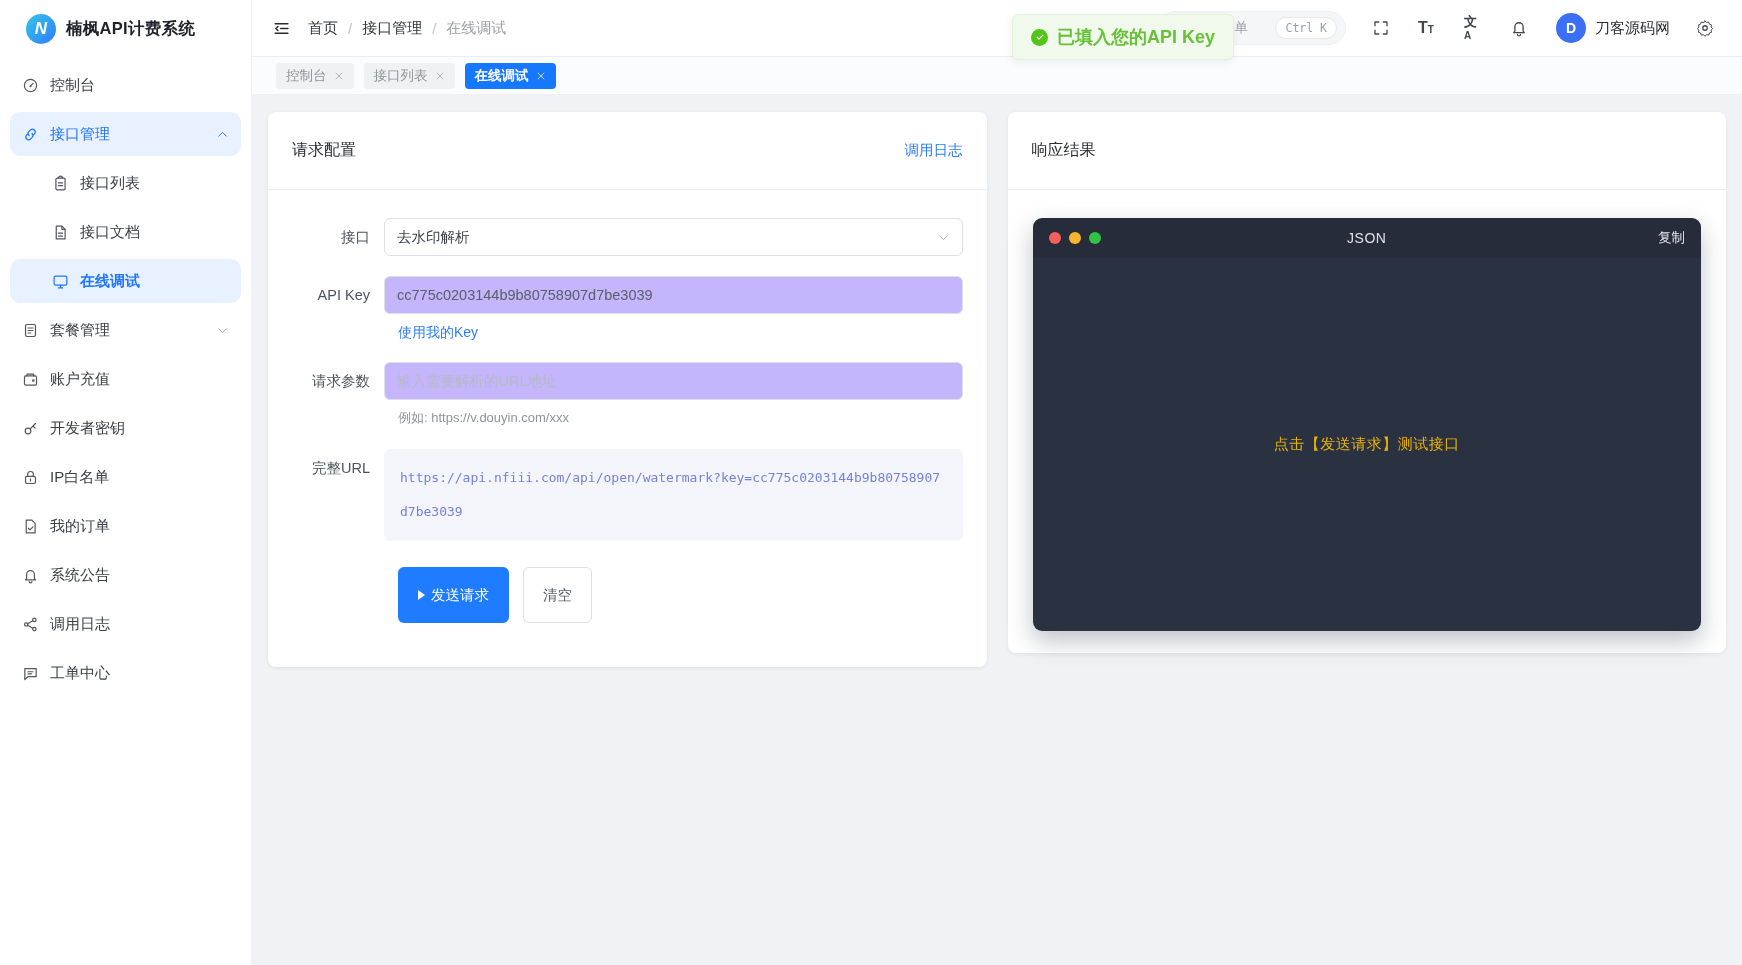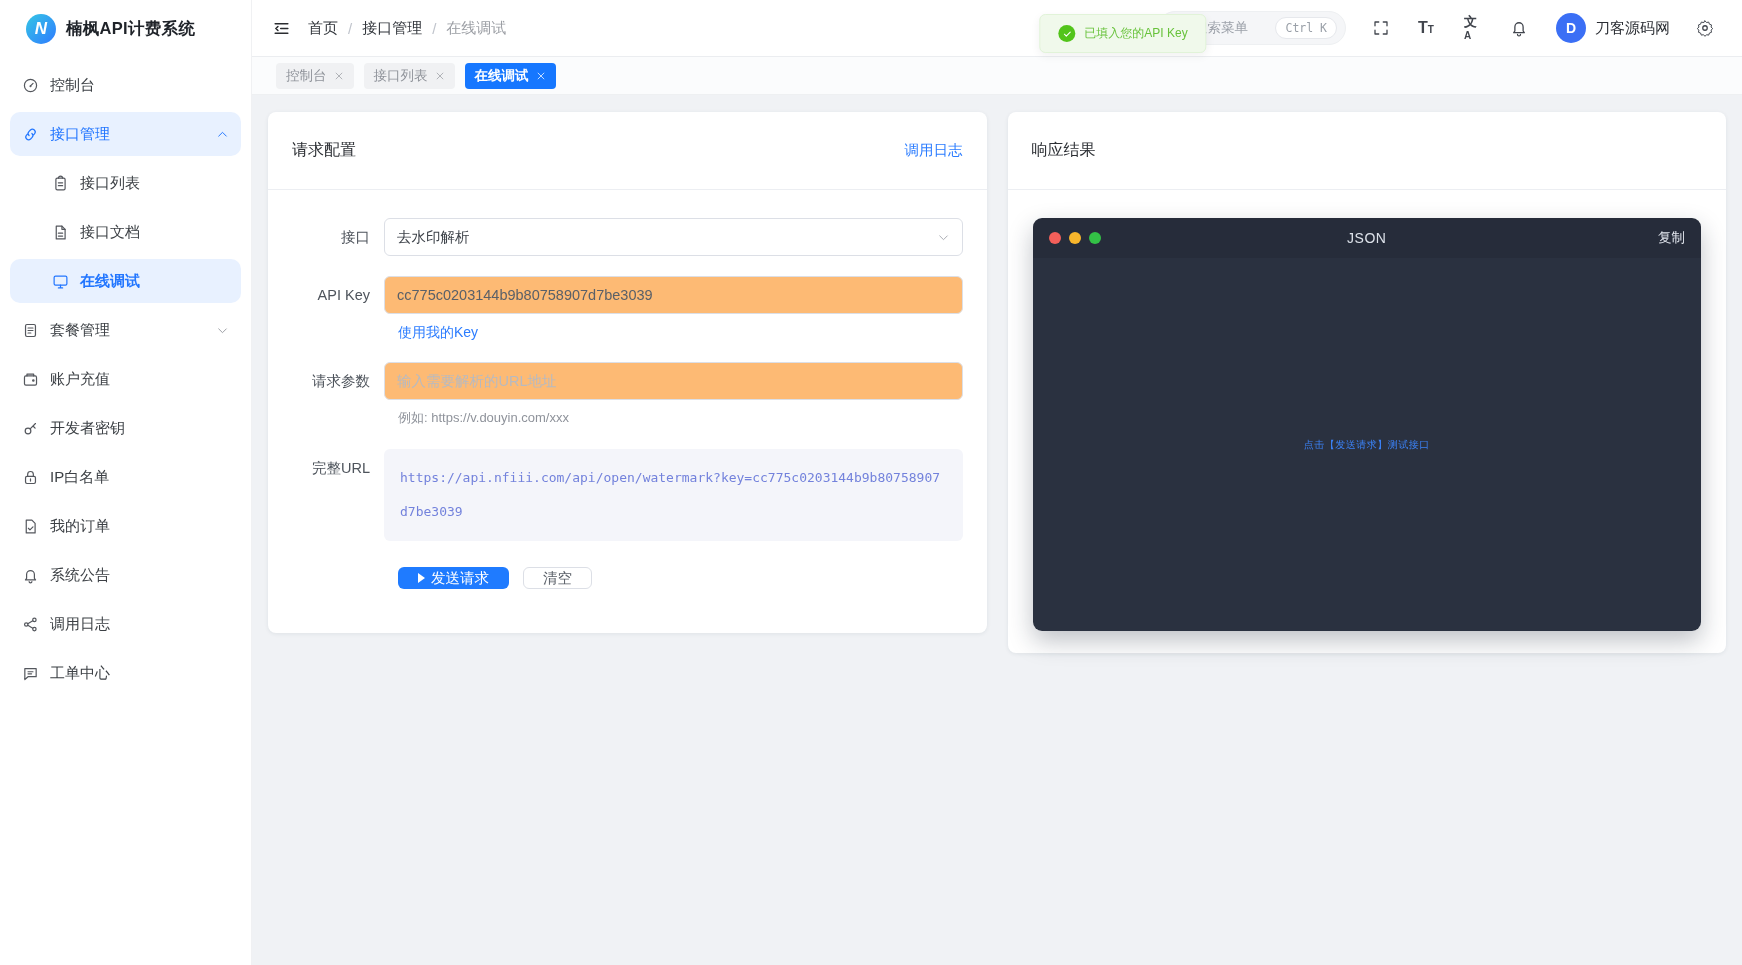--- a/index.html
+++ b/index.html
@@ -50,21 +50,21 @@
   .ticon-text small { font-size:10px; font-weight:bold; }
   .user-chip { display:flex; align-items:center; gap:9px; cursor:pointer; }
   .avatar { width:30px; height:30px; border-radius:50%; background:#3b6ff5; color:#fff; font-size:14px; font-weight:bold;
     display:flex; align-items:center; justify-content:center; }
   .user-name { font-size:15px; color:#2a2d33; }
 
   
   .toast { position:absolute; left:871px; transform:translateX(-50%); top:14px; z-index:50;
     background:#f0f9eb; border:1px solid #e1f3d8; border-radius:6px; padding:10px 18px;
     display:flex; align-items:center; gap:9px; box-shadow:0 3px 10px rgba(0,0,0,.06); }
-  .toast-text { color:#67c23a; font-size:12px; }
+  .toast-text { color:#67c23a; font-size:18px;font-weight:bold; }
   .check-badge { width:17px; height:17px; border-radius:50%; background:#52c41a; display:flex; align-items:center; justify-content:center; }
   .check-badge svg { width:10px; height:10px; stroke:#fff; stroke-width:2.6; fill:none; stroke-linecap:round; stroke-linejoin:round; }
 
   
   .tabbar { height:38px; background:#fbfcfd; border-bottom:1px solid #eef0f2; display:flex; align-items:center; padding:0 24px; gap:10px; }
   .tab-chip { height:26px; display:flex; align-items:center; gap:7px; padding:0 10px; border-radius:4px;
     background:#f0f1f3; color:#8f939a; font-size:13.5px; cursor:pointer; }
   .tab-chip .x { width:10px; height:10px; stroke:#9a9da3; stroke-width:1.8; stroke-linecap:round; }
   .tab-chip.active { background:#1677ff; color:#fff; font-weight:bold; }
   .tab-chip.active .x { stroke:#fff; }
@@ -79,43 +79,43 @@
   
   .card-body { padding:28px 24px 44px; }
   .frow { display:flex; align-items:flex-start; }
   .flabel { width:92px; flex-shrink:0; text-align:right; padding-right:14px; font-size:14.5px; color:#4f5archived3;
     color:#4e545c; line-height:38px; }
   .fctrl { flex:1; min-width:0; }
   .select-box { height:38px; border:1px solid #dcdfe6; border-radius:6px; background:#fff; display:flex; align-items:center;
     padding:0 12px; font-size:14.5px; color:#3e434a; cursor:pointer; }
   .select-box .dchev { margin-left:auto; width:13px; height:13px; stroke:#a8abb2; stroke-width:1.8; fill:none; stroke-linecap:round; stroke-linejoin:round; }
   .text-input { width:100%; height:38px; border:1px solid #dcdfe6; border-radius:6px; padding:0 12px; font-size:14.5px;
-    color:#5a6068; outline:none; font-family:inherit; background:#fdba74; }
+    color:#5a6068; outline:none; font-family:inherit; background:#c4b5fd; }
   .text-input::placeholder { color:#b6bac2; }
   .helper-link { margin:10px 0 20px 106px; font-size:14px; color:#2b7cff; cursor:pointer; display:inline-block; }
   .hint { margin:9px 0 22px 106px; font-size:13px; color:#8f939b; }
   .url-box { background:#f4f5fa; border-radius:6px; padding:12px 16px; font-family:"DejaVu Sans Mono",monospace;
     font-size:13px; color:#7382dc; line-height:34px; word-break:break-all; }
   .btn-row { margin:26px 0 0 106px; display:flex; gap:14px; }
-  .btn { height:22px; border-radius:6px; font-size:14.5px; display:flex; align-items:center; justify-content:center;
+  .btn { height:56px; border-radius:6px; font-size:14.5px; display:flex; align-items:center; justify-content:center;
     cursor:pointer; padding:0 19px; border:1px solid transparent; font-family:inherit; }
   .btn-primary { background:#1f7bff; color:#fff; gap:6px; }
   .btn-primary .play { width:0; height:0; border-style:solid; border-width:5px 0 5px 7px; border-color:transparent transparent transparent #fff; }
   .btn-plain { background:#fff; border-color:#dcdfe6; color:#5a6068; }
 
   
   .console { margin-top:0; border-radius:9px; overflow:hidden; box-shadow:0 10px 24px rgba(25,35,55,.28); }
   .console-head { height:40px; background:#262c3a; display:flex; align-items:center; padding:0 16px; position:relative; }
   .dots { display:flex; gap:8px; }
   .dot { width:12px; height:12px; border-radius:50%; }
   .dot-red { background:#f35f5a; } .dot-yellow { background:#f8b62c; } .dot-green { background:#33c146; }
   .console-format { position:absolute; left:50%; transform:translateX(-50%); color:#dde2ea; font-size:14px; letter-spacing:.5px; }
   .console-copy { margin-left:auto; color:#e2e6ee; font-size:13.5px; cursor:pointer; }
   .console-body { height:373px; background:#2a3140; display:flex; align-items:center; justify-content:center; }
-  .console-placeholder { color:#3b82f6; font-size:10px; letter-spacing:.5px; }
+  .console-placeholder { color:#eab308; font-size:15px; letter-spacing:.5px; }
 </style>
 </head>
 <body>
 
 <div class="app">
 
   <aside class="sidebar">
     <div class="logo-row">
       <div class="logo-badge">N</div>
       <div class="app-title">楠枫API计费系统</div>

